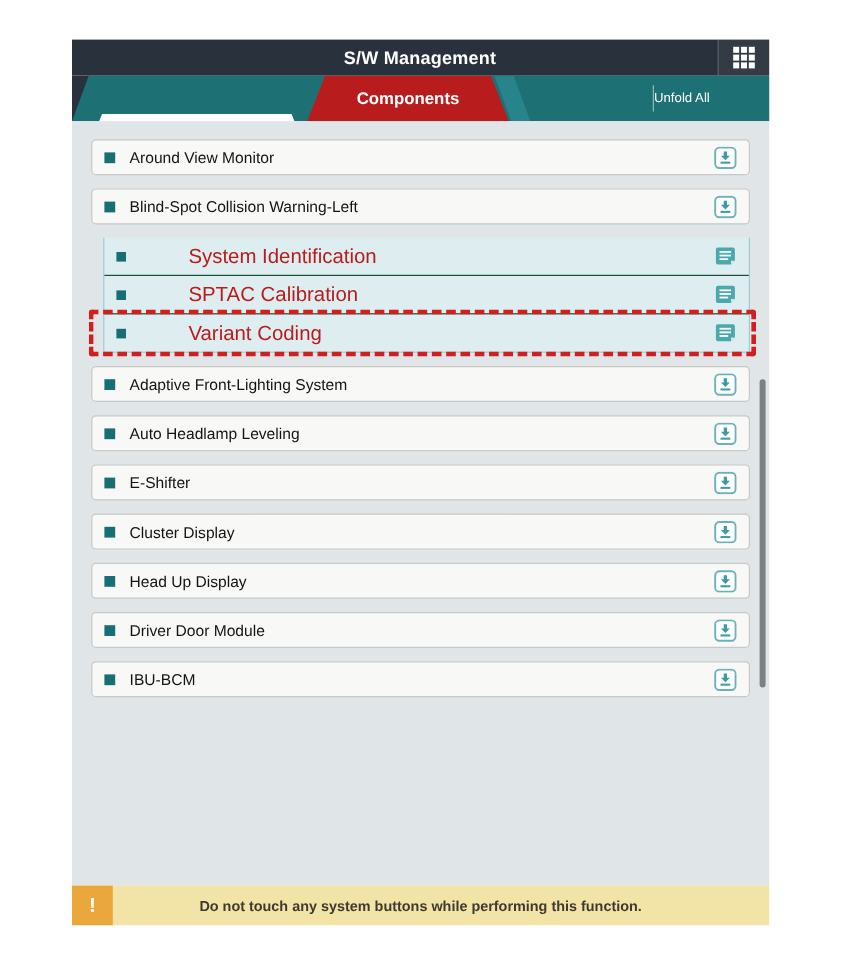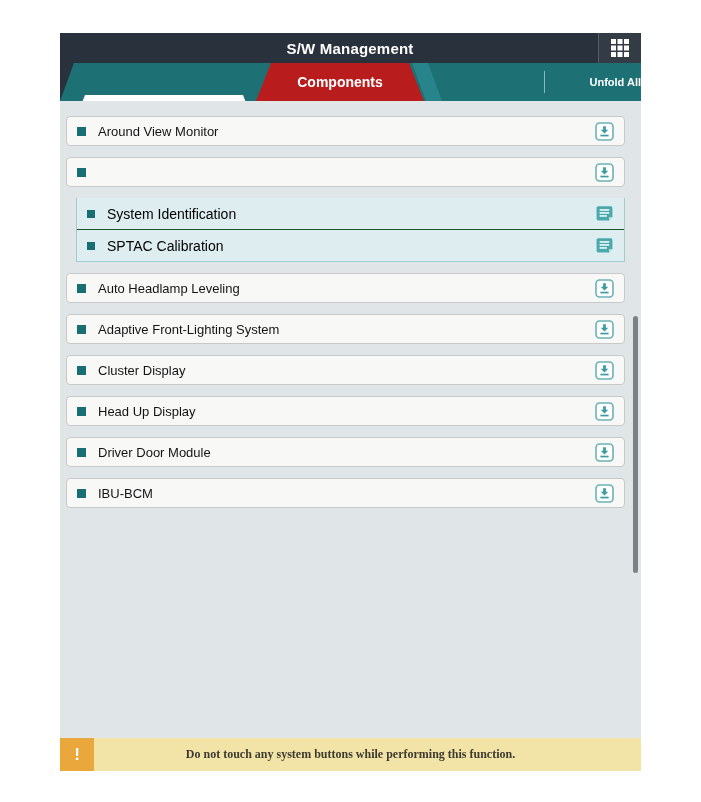--- a/index.html
+++ b/index.html
@@ -22,53 +22,53 @@
     clip-path:polygon(14px 0,100% 0,100% 100%,0 100%);}
   .tab{position:absolute;top:0;height:38px;line-height:38px;text-align:center;
     font-size:14px;font-weight:bold;cursor:pointer;}
   .tab-systems{left:10px;width:188px;background:#ffffff;color:#1e878d;z-index:3;
     clip-path:polygon(15px 0,calc(100% - 15px) 0,100% 100%,0 100%);margin-top:32px;}
   .tab-components{left:196px;width:168px;background:#b91c1c;color:#ffffff;z-index:2;
     clip-path:polygon(15px 0,calc(100% - 15px) 0,100% 100%,0 100%);}
   .tab-shadow{position:absolute;top:0;left:346px;width:40px;height:38px;background:#26848a;z-index:1;
     clip-path:polygon(6px 0,22px 0,36px 100%,20px 100%);}
   .unfold-divider{position:absolute;right:96px;top:8px;width:1px;height:22px;background:rgba(255,255,255,.5);}
-  .unfold-all{position:absolute;right:0;top:0;width:96px;height:38px;line-height:38px;text-align:right;
-    color:#ffffff;font-size:11px;font-weight:bold;cursor:pointer;}
+  .unfold-all{position:absolute;right:0;top:0;width:96px;height:38px;line-height:38px;text-align:left;
+    color:#ffffff;font-size:11px;font-weight:normal;cursor:pointer;}
 
   
   .content{position:relative;height:637px;background:#e0e5e7;overflow:hidden;}
-  .list{position:absolute;left:6px;right:16px;top:15px;}
+  .list{position:absolute;left:16px;right:16px;top:15px;}
   .card{height:28px;background:#f8f8f6;border:1px solid #c6c9c7;border-radius:4px;
     display:flex;align-items:center;padding:0 10px;margin-bottom:11px;cursor:pointer;}
   .bullet{width:9px;height:9px;background:#176f74;margin-right:12px;flex:0 0 auto;}
   .card-label{font-size:13px;color:#141414;font-weight:500;}
   .row-icon{margin-left:auto;width:19px;height:19px;flex:0 0 auto;cursor:pointer;}
 
   
   .group{margin-bottom:11px;}
   .group .card{margin-bottom:0;border-radius:4px 4px 0 0;}
   .subrows{margin-left:10px;border:1px solid #a3cad0;border-top:none;background:#ddedf0;}
   .subrow{height:31px;display:flex;align-items:center;padding:0 10px;border-top:1px solid #14532d;
     position:relative;cursor:pointer;}
   .subrow:first-child{border-top:none;}
   .subrow .bullet{width:8px;height:8px;}
-  .subrow-label{font-size:14px;color:#000000;font-weight:500;}
+  .subrow-label{font-size:17px;color:#b91c1c;font-weight:500;margin-left:40px;}
   .red-outline{position:absolute;left:-13px;right:-6px;top:-4px;bottom:-4px;
     border:4px dashed #cf1f1f;border-radius:3px;pointer-events:none;z-index:5;}
 
   
   .scroll-thumb{position:absolute;right:3px;top:215px;width:5px;height:257px;background:#7b8184;border-radius:3px;}
 
   
   .warning{height:33px;background:#f2e3a6;display:flex;align-items:stretch;position:relative;z-index:6;}
   .warn-icon{width:34px;background:#e9a73c;color:#ffffff;font-weight:bold;font-size:17px;
     display:flex;align-items:center;justify-content:center;}
   .warn-text{flex:1;display:flex;align-items:center;justify-content:center;
-    font-size:12px;font-weight:bold;color:#3d3a30;padding-right:34px;font-family:Liberation Serif, serif;}
+    font-size:12px;font-weight:bold;color:#3d3a30;padding-right:34px;}
 </style>
 </head>
 <body>
 
 <svg width="0" height="0" style="position:absolute">
   <defs>
     <g id="ico-download">
       <rect x="1" y="1" width="17" height="17" rx="3.5" fill="#ffffff" stroke="#6ab2b7" stroke-width="1.6"></rect>
       <polygon points="9.5,11.6 5.7,7.7 8.1,7.7 8.1,4.3 10.9,4.3 10.9,7.7 13.3,7.7" fill="#3f9ba1"></polygon>
       <rect x="5.4" y="12.7" width="8.2" height="1.7" fill="#3f9ba1"></rect>
@@ -122,20 +122,21 @@
       <div class="card">
         <span class="bullet"></span>
         <span class="card-label">Around View Monitor</span>
         <svg class="row-icon" viewBox="0 0 19 19">
             <use href="#ico-download"></use>
           </svg>
       </div>
 
       <div class="card">
         <span class="bullet"></span>
+        <span class="card-label">Blind-Spot Collision Warning-Left</span>
         <svg class="row-icon" viewBox="0 0 19 19">
             <use href="#ico-download"></use>
           </svg>
       </div>
 
 
       <div class="group">
         <div class="subrows">
           <div class="subrow">
             <span class="bullet"></span>
@@ -144,40 +145,55 @@
                 <use href="#ico-doc"></use>
               </svg>
           </div>
           <div class="subrow">
             <span class="bullet"></span>
             <span class="subrow-label">SPTAC Calibration</span>
             <svg class="row-icon" viewBox="0 0 19 19">
                 <use href="#ico-doc"></use>
               </svg>
           </div>
+          <div class="subrow">
+            <span class="bullet"></span>
+            <span class="subrow-label">Variant Coding</span>
+            <svg class="row-icon" viewBox="0 0 19 19">
+                <use href="#ico-doc"></use>
+              </svg>
+            <div class="red-outline"></div>
+          </div>
         </div>
       </div>
 
       <div class="card">
         <span class="bullet"></span>
+        <span class="card-label">Adaptive Front-Lighting System</span>
+        <svg class="row-icon" viewBox="0 0 19 19">
+            <use href="#ico-download"></use>
+          </svg>
+      </div>
+
+      <div class="card">
+        <span class="bullet"></span>
         <span class="card-label">Auto Headlamp Leveling</span>
         <svg class="row-icon" viewBox="0 0 19 19">
             <use href="#ico-download"></use>
           </svg>
       </div>
 
-      <div class="card">
-        <span class="bullet"></span>
-        <span class="card-label">Adaptive Front-Lighting System</span>
-        <svg class="row-icon" viewBox="0 0 19 19">
-            <use href="#ico-download"></use>
-          </svg>
-      </div>
-
-
+
+      <div class="card">
+        <span class="bullet"></span>
+        <span class="card-label">E-Shifter</span>
+        <svg class="row-icon" viewBox="0 0 19 19">
+            <use href="#ico-download"></use>
+          </svg>
+      </div>
 
 
       <div class="card">
         <span class="bullet"></span>
         <span class="card-label">Cluster Display</span>
         <svg class="row-icon" viewBox="0 0 19 19">
             <use href="#ico-download"></use>
           </svg>
       </div>
 

